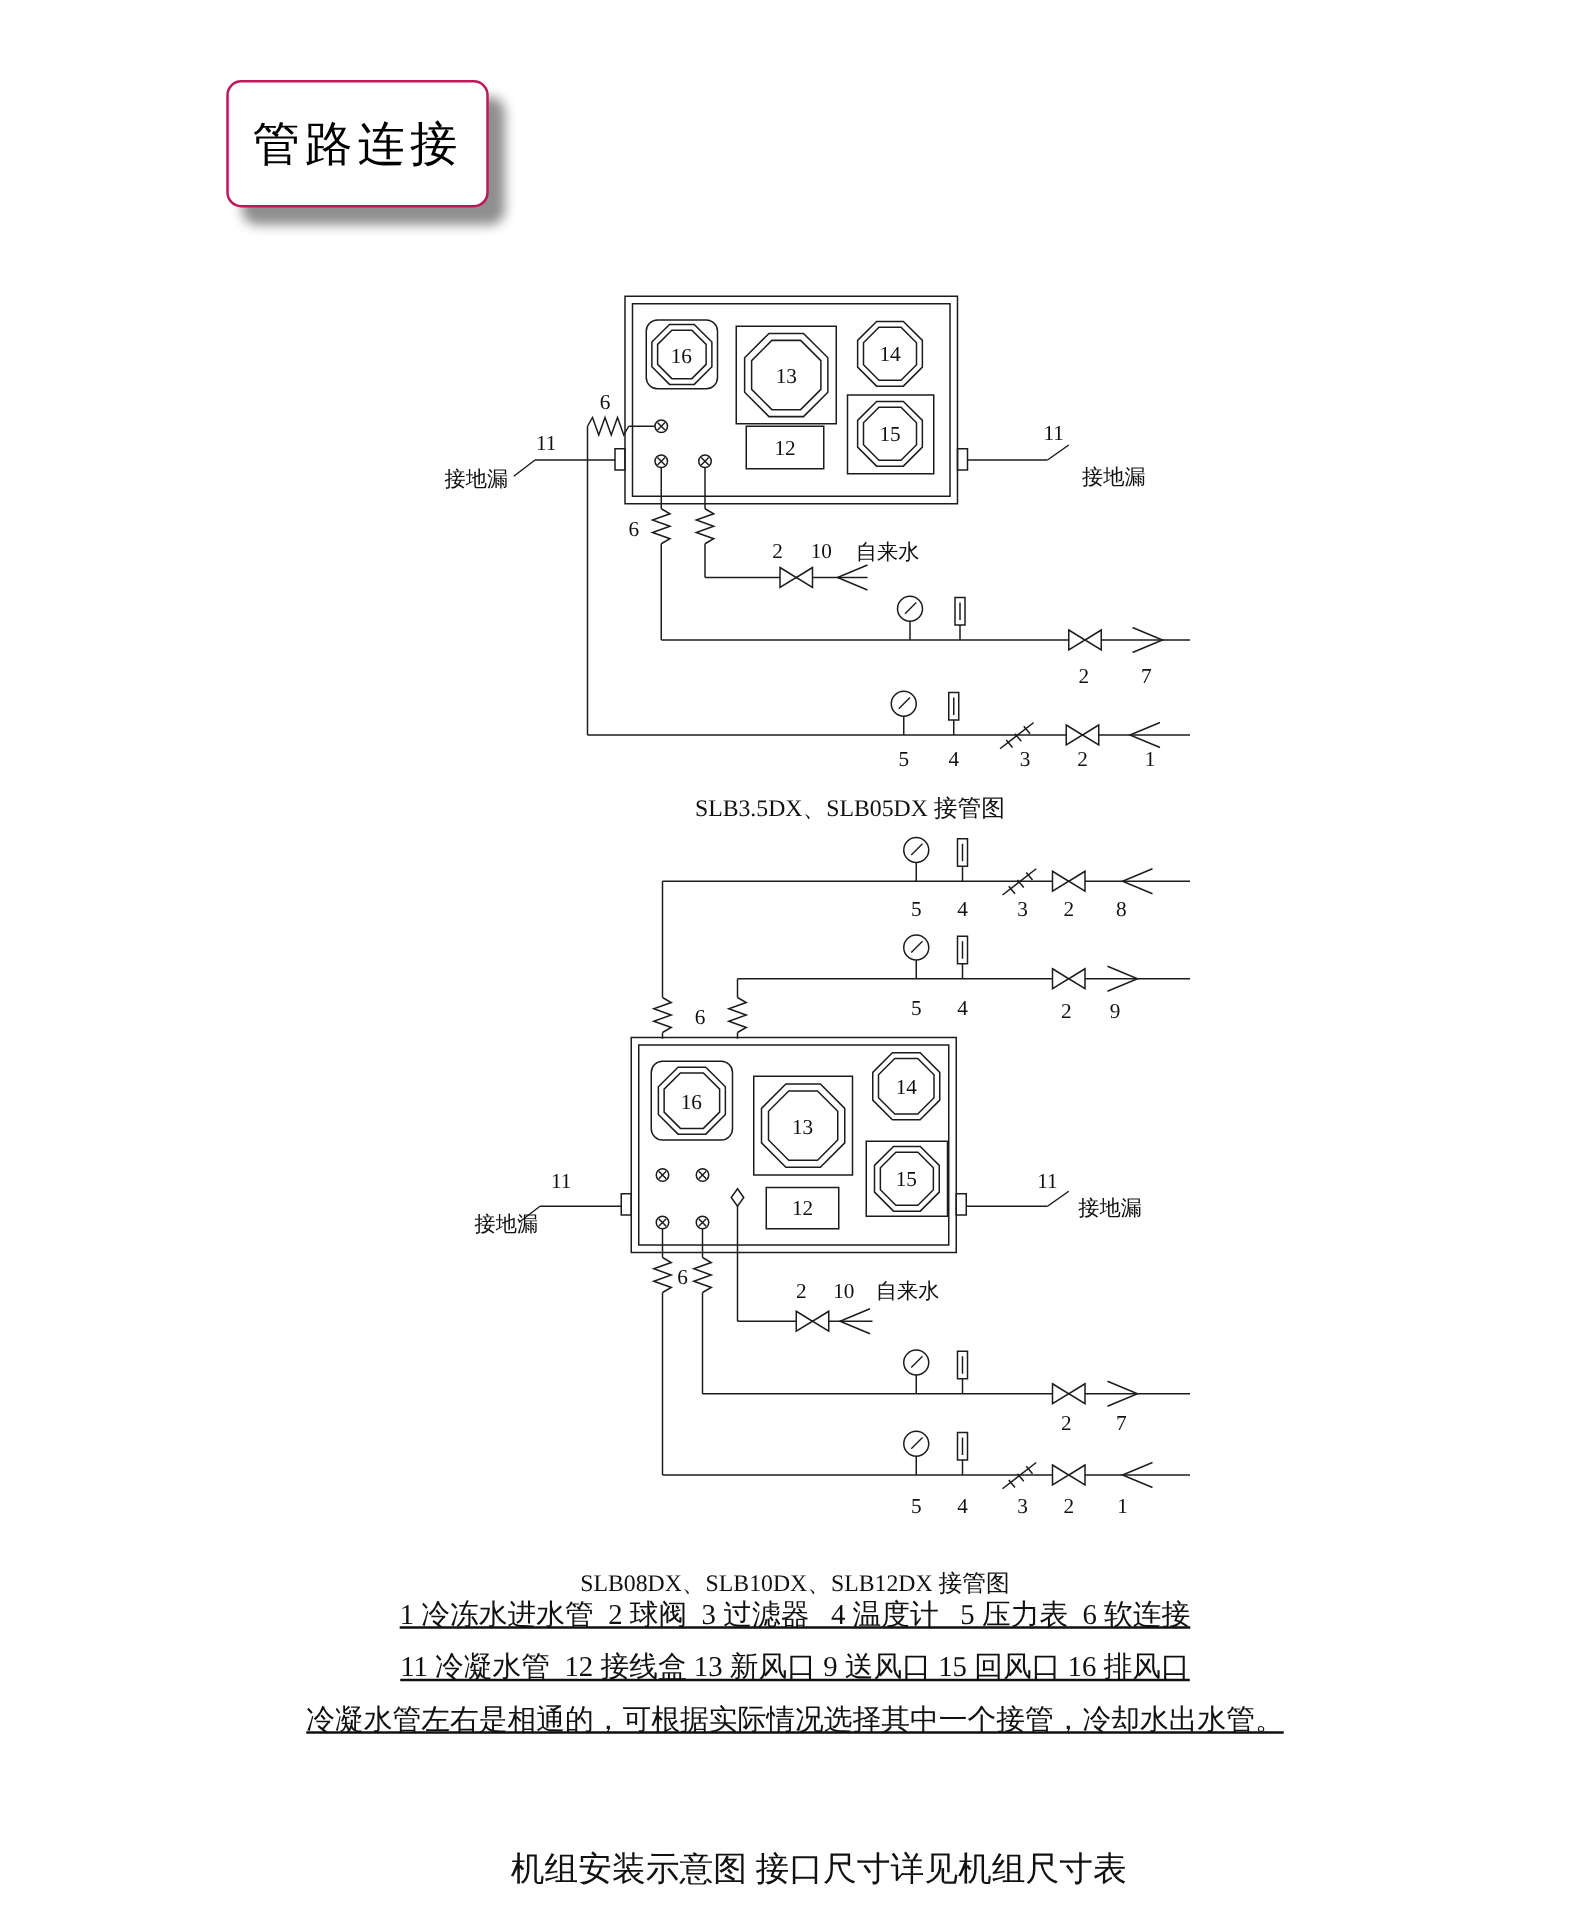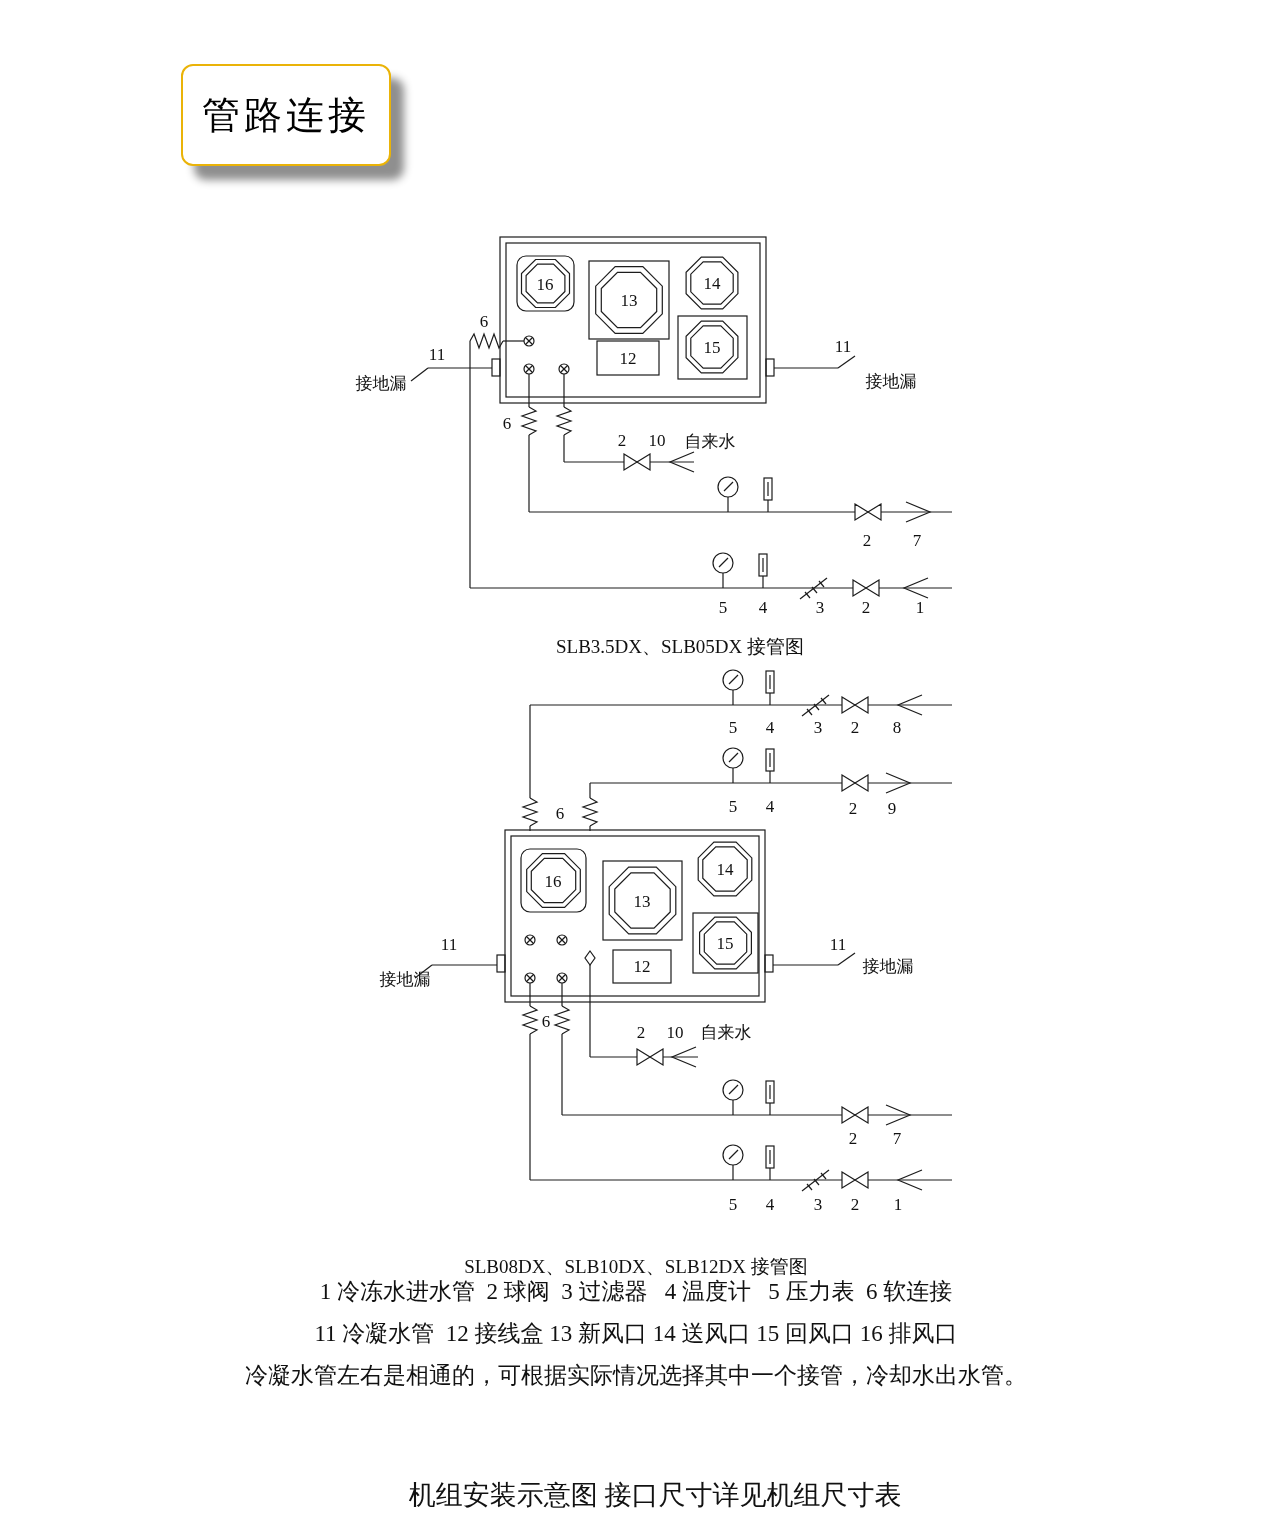--- a/index.html
+++ b/index.html
@@ -2,36 +2,36 @@
 <html><head>
 <meta charset="utf-8">
 <style>
   * { margin:0; padding:0; box-sizing:border-box; }
   html,body { background:#ffffff; }
   body { width:1272px; height:1535px; font-family:"Liberation Serif", serif; color:#111; }
   .page { position:relative; width:1272px; height:1535px; background:#fff; overflow:hidden; }
 
   .tab {
     position:absolute; left:181px; top:64px; width:210px; height:102px;
-    background:#fff; border:2px solid #eab308; border-radius:12px;
+    background:#fff; border:2px solid #be185d; border-radius:12px;
     box-shadow:13px 14px 9px #8f8f8f;
     display:flex; align-items:center; justify-content:center;
     font-size:38px; letter-spacing:4px; color:#000;
   }
 
   svg.diagrams { position:absolute; left:0; top:0; }
   svg .ln { stroke:#1c1c1c; stroke-width:1.2; fill:none; stroke-linejoin:miter; }
   svg text { font-family:"Liberation Serif", serif; font-size:17px; fill:#111; stroke:none; text-anchor:middle; }
 
   .caption { position:absolute; left:0; width:100%; text-align:center; font-size:19px; color:#111; white-space:pre; }
   .cap1 { top:634px;margin-left:44px; }
   .cap2 { top:1230px;margin-top:24px; }
 
   .legend { position:absolute; left:0; top:1271px; width:100%; text-align:center; font-size:23px; color:#111; }
-  .legend .lg { height:42px; line-height:42px; white-space:pre; }
+  .legend .lg { height:42px; line-height:42px; white-space:pre;text-decoration:underline; }
 
   .footer { position:absolute; left:0; top:1477px; width:100%; text-align:center; font-size:27px; color:#111; white-space:pre;padding-left:38px; }
 </style>
 </head>
 <body>
 
 <div class="page">
 
   <div class="tab">
     <span>管路连接</span>
@@ -272,18 +272,18 @@
       <text x="725" y="949">15</text>
       <text x="642" y="972">12</text>
     </g>
   </svg>
 
   <div class="caption cap1">SLB3.5DX、SLB05DX 接管图</div>
   <div class="caption cap2">SLB08DX、SLB10DX、SLB12DX 接管图</div>
 
   <div class="legend">
     <div class="lg">1 冷冻水进水管  2 球阀  3 过滤器   4 温度计   5 压力表  6 软连接</div>
-    <div class="lg">11 冷凝水管  12 接线盒 13 新风口 14 送风口 15 回风口 16 排风口</div>
+    <div class="lg">11 冷凝水管  12 接线盒 13 新风口 9 送风口 15 回风口 16 排风口</div>
     <div class="lg">冷凝水管左右是相通的，可根据实际情况选择其中一个接管，冷却水出水管。</div>
   </div>
 
   <div class="footer">机组安装示意图 接口尺寸详见机组尺寸表</div>
 </div>
 
 </body></html>

